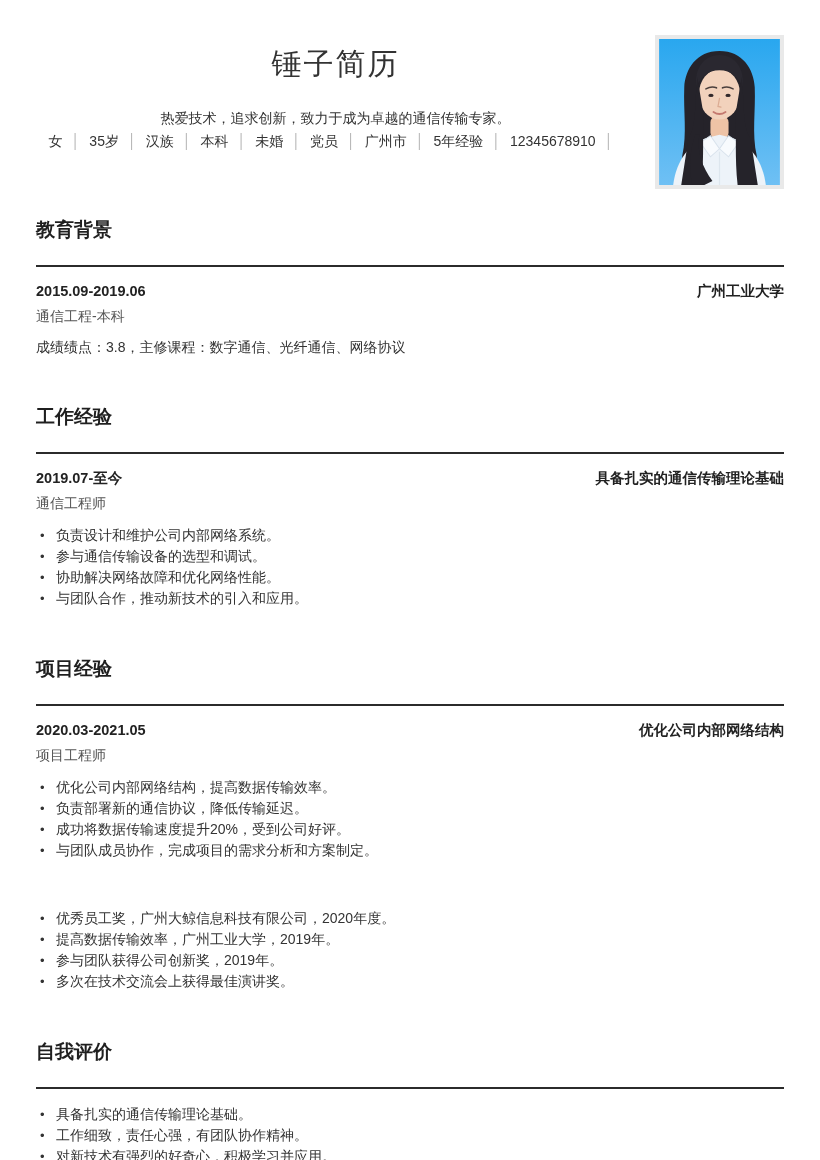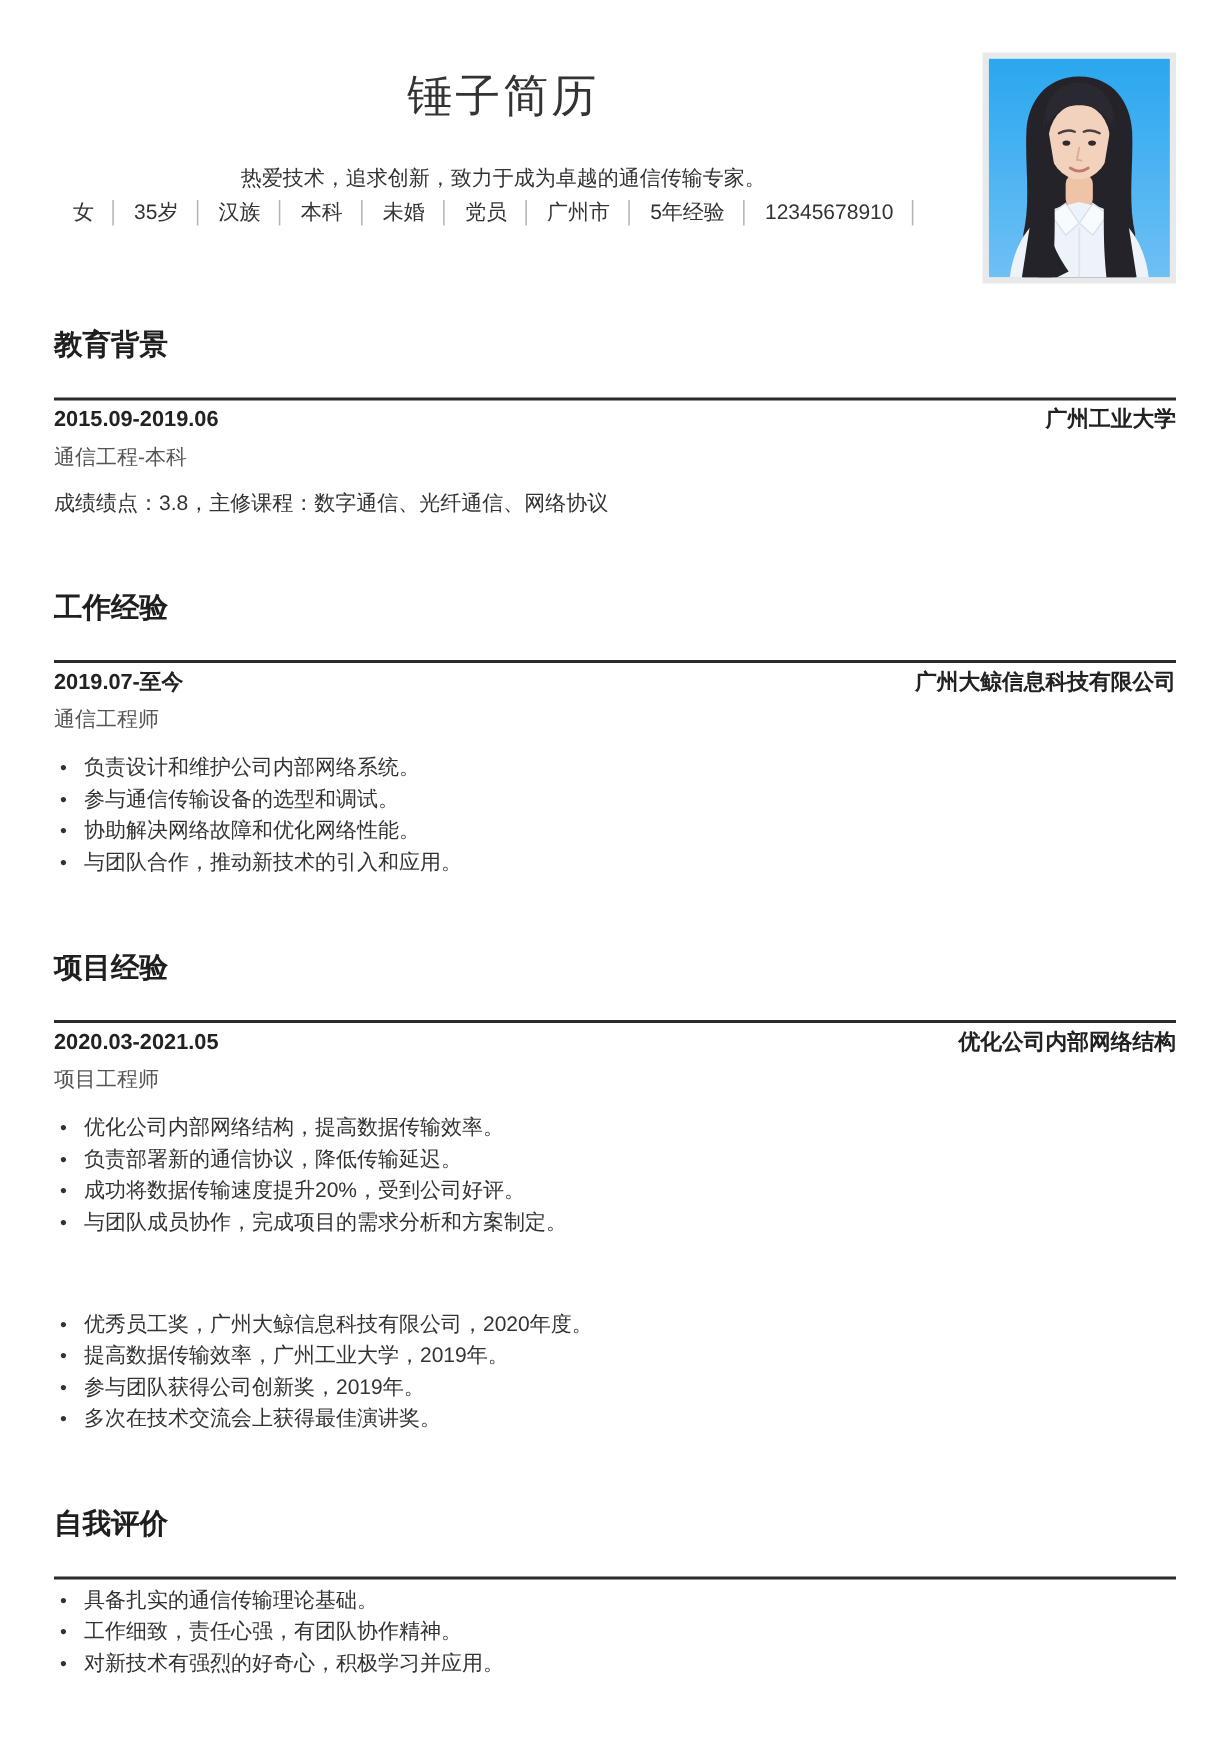--- a/index.html
+++ b/index.html
@@ -40,21 +40,21 @@
     background:#fff;margin-top:3px;
   }
   .photo svg{display:block;width:100%;height:100%;}
   
   .section{margin-top:47px;}
   .section:first-of-type{margin-top:28px;}
   .section-heading{
     font-size:19px;font-weight:700;color:var(--heading-color);
     padding-bottom:22px;border-bottom:2px solid var(--rule-color);
   }
-  .entry{margin-top:3px;}
+  .entry{margin-top:15px;}
   .entry-head{
     display:flex;justify-content:space-between;align-items:baseline;
     font-size:14.5px;font-weight:700;color:#222;
   }
   .entry-role{margin-top:7px;font-size:14px;color:var(--muted-color);}
   .entry-note{margin-top:13px;font-size:14px;color:var(--body-color);}
   ul.bullets{margin-top:12px;list-style:none;}
   .entry.bare ul.bullets{margin-top:3px;}
   ul.bullets li{
     display:flex;align-items:baseline;
@@ -132,21 +132,21 @@
   </div>
 </div>
   </section>
 
   <section class="section">
     <h2 class="section-heading">工作经验</h2>
     <div class="entries">
   <div class="entry">
     <div class="entry-head">
       <span class="entry-period">2019.07-至今</span>
-      <span class="entry-org">广州大鲸信息科技有限公司</span>
+      <span class="entry-org">具备扎实的通信传输理论基础</span>
     </div>
     <div class="entry-role">通信工程师</div>
 
     <ul class="bullets">
   <li>
     <span class="dot">•</span>
     <span class="bullet-text">负责设计和维护公司内部网络系统。</span>
   </li>
 
   <li>

